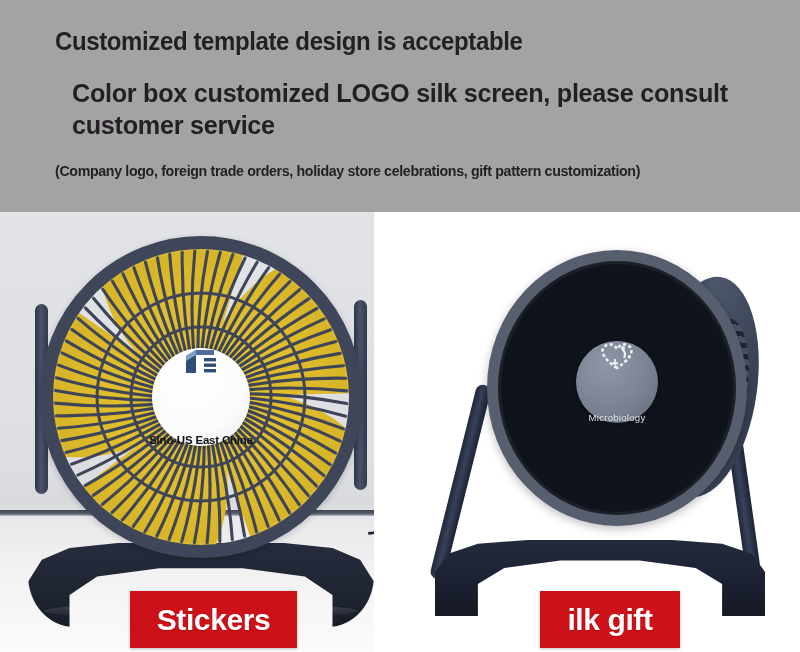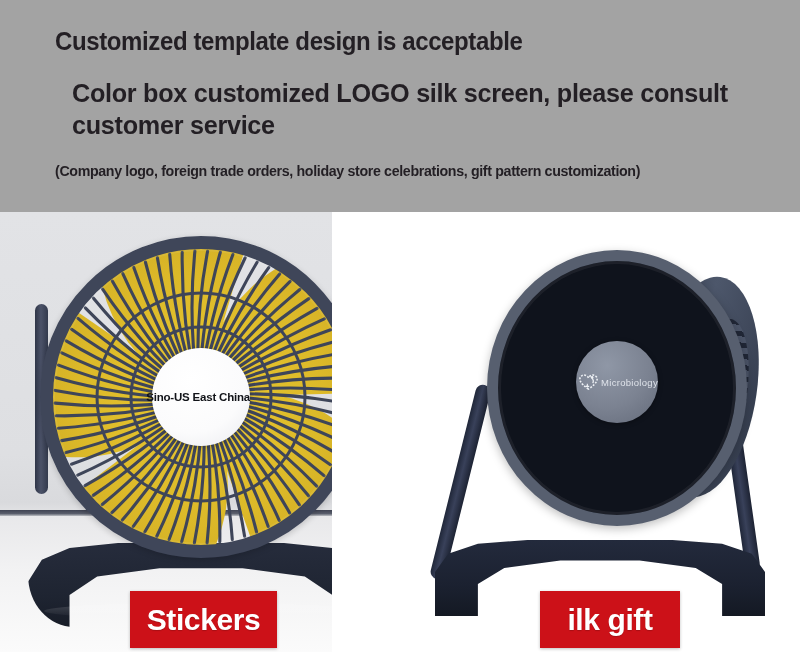--- a/index.html
+++ b/index.html
@@ -73,20 +73,21 @@
     position: absolute;
     top: 0;
     height: 440px;
     overflow: hidden;
   }
   .panel-left {
     left: 0;
     width: 332px;
     background:
       linear-gradient(180deg, #e2e3e6 0%, #dedfe2 55%, #d9dadd 66%, #f0f0f1 72%, #f4f4f5 100%);
+    padding-left: 42px;
   }
   .panel-right {
     left: 400px;
     width: 400px;
     background: #ffffff;
   }
   .panel-gap {
     position: absolute;
     left: 393px; top: 0;
     width: 7px; height: 440px;
@@ -183,23 +184,23 @@
     transform-origin: 0 0;
     background: radial-gradient(circle at 0 0, #e9c72c 0%, #dcb825 55%, #c8a41d 100%);
     clip-path: polygon(0 0, 100% 6%, 96% 40%, 74% 74%, 40% 96%, 6% 100%);
     border-radius: 0 100% 0 0;
   }
 
   .hub {
     position: absolute;
     border-radius: 50%;
     display: flex;
-    flex-direction: row;
+    flex-direction: column;
     align-items: center;
-    justify-content: flex-end;
+    justify-content: space-between;
   }
   .lf-hub {
     left: 50%; top: 50%;
     width: 98px; height: 98px;
     margin-left: -49px; margin-top: -49px;
     background: radial-gradient(circle at 40% 32%, #ffffff 0%, #fbfbfc 60%, #e9eaee 100%);
     box-shadow: 0 1px 4px rgba(0,0,0,.22);
   }
   .logo-box { width: 34px; height: 28px; position: relative; margin-bottom: 2px; }
   .logo-text {
@@ -286,21 +287,21 @@
     font-weight: bold;
     overflow: hidden;
     box-shadow: 0 1px 3px rgba(0,0,0,.25);
   }
   .redlabel span {
     font-size: 30px;
     letter-spacing: -0.4px;
     white-space: nowrap;
     text-shadow: 0 1px 1px rgba(0,0,0,.18);
   }
-  .label-stickers { left: 130px; top: 591px; width: 147px; height: 57px; }
+  .label-stickers { left: 130px; top: 591px; width: 167px; height: 57px; }
   .label-silk     { left: 540px; top: 591px; width: 140px; height: 57px; }
   .label-silk span { margin-left: 0; }
 
   .cord {
     position: absolute;
     left: 345px; top: 272px;
     width: 56px; height: 30px;
     border-bottom: 3px solid #1d2230;
     border-radius: 0 0 60% 0;
     transform: rotate(-4deg);

